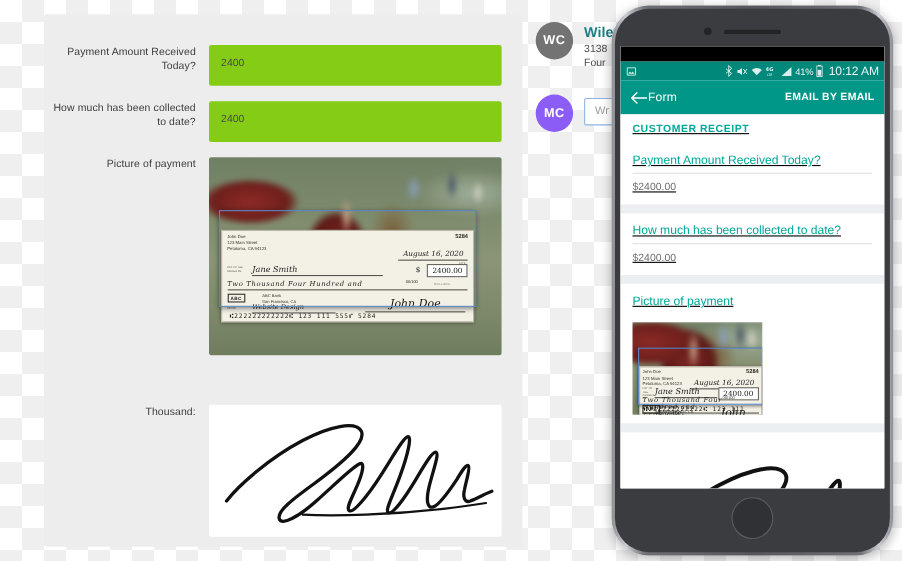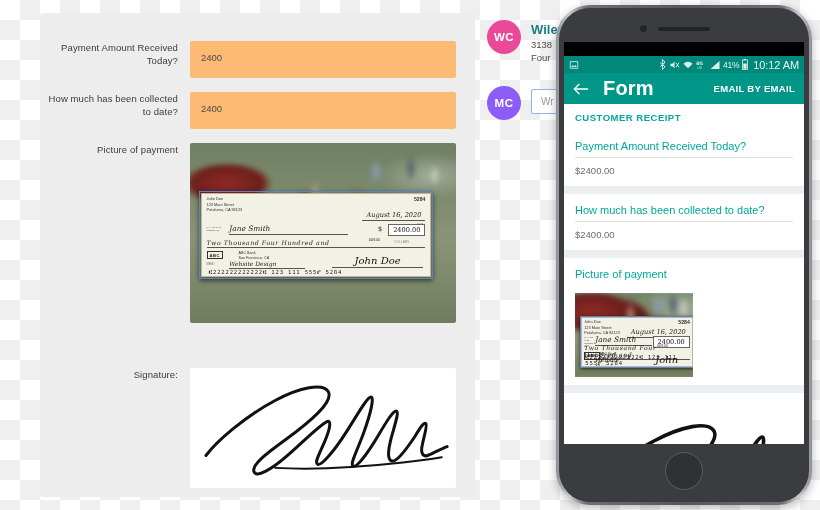--- a/index.html
+++ b/index.html
@@ -34,21 +34,21 @@
   .field-label {
     width: 150px;
     text-align: right;
     padding-right: 12px;
     font-size: 9.5px;
     line-height: 13px;
     color: #3b3b3b;
     letter-spacing: .1px;
   }
   .field-input {
-    background: #fdba74;
+    background: #84cc16;
     border-radius: 2px;
     font-size: 9.5px;
     color: #4a4a4a;
   }
   .field-text-input {
     width: 266px;
     height: 37px;
     padding: 11px 11px 0 11px;
   }
 
@@ -84,20 +84,21 @@
   }
 
   
   .check {
     position: absolute;
     background: #f3f1e6;
     border: 1px solid #b9b6a6;
     box-shadow: 0 1px 3px rgba(0,0,0,.45);
     overflow: hidden;
     font-family: "Liberation Sans", sans-serif;
+    margin-top: 16px;
   }
   .chk-payor { position: absolute; left: 2%; top: 3%; font-size: 3.9px; line-height: 5.2px; color: #32302c; }
   .chk-num { position: absolute; right: 2%; top: 3%; font-size: 5.2px; color: #32302c; font-weight: bold; }
   .chk-date {
     position: absolute; right: 2%; top: 21%;
     font-family: "DejaVu Serif", serif;
     font-style: italic; font-size: 6.6px; color: #1a1a1a;
     border-bottom: .6px solid #56544e; padding: 0 4px 1px 4px;
   }
   .chk-date-sub { position: absolute; right: 3%; top: 34%; font-size: 2.4px; color: #7b7870; }
@@ -246,32 +247,33 @@
   .st-ic { opacity: .95; display: block; }
   .battery-pct { font-size: 8.5px; letter-spacing: -.2px; }
   .clock { font-size: 11px; margin-left: 2px; letter-spacing: -.1px; }
 
   .app-bar {
     height: 31px; background: #009688;
     display: flex; align-items: center;
     padding: 0 9px;
     color: #ffffff;
   }
-  .app-title { font-size: 20px; margin-left: 14px; letter-spacing: .2px; font-weight: bold; }
+  .app-title { font-size: 11px; margin-left: 0; letter-spacing: .2px; }
   .app-action { margin-left: auto; font-size: 9.5px; font-weight: bold; letter-spacing: .3px; }
 
   .screen-body {
     position: absolute;
     left: 0; right: 0; top: 62px; bottom: 0;
     background: #eceff1;
     overflow: hidden;
   }
   .rec-section {
     background: #fff;
     padding: 8px 11px 10px 11px;
+    text-decoration: underline;
   }
   .rec-title { font-size: 9.5px; color: #00a99a; letter-spacing: .5px; font-weight: bold; }
   .rec-gap { height: 8px; background: #eceff1; }
   .rec-q {
     font-size: 11px; color: #00a99a;
     padding-bottom: 5px;
     border-bottom: 1px solid #e0e0e0;
   }
   .rec-a { font-size: 9.5px; color: #6d6d6d; padding-top: 7px; }
   .rec-photo {
@@ -333,33 +335,33 @@
         <div class="chk-memo-lbl">MEMO</div>
         <div class="chk-memo">Website Design</div>
         <div class="chk-sign">John Doe</div>
         <div class="chk-micr">⑆222222222222⑆ 123  111  555⑈ 5284</div>
       </div>
       <div class="check-in-photo-frame"></div>
     </div>
   </div>
 
   <div class="field-row" style="top:355px;">
-    <div class="field-label">Signature:</div>
+    <div class="field-label">Thousand:</div>
     <div class="sig-box">
       <svg viewBox="0 0 300 130" width="266" height="120">
         <path d="M18 96 C30 80 62 52 96 34 C124 19 150 14 156 24 C162 35 138 56 108 78 C86 94 70 106 72 114 C74 122 92 112 110 96 C128 80 146 62 154 58 C160 55 158 66 152 80 C146 94 140 104 144 106 C148 108 162 92 176 70 C190 48 200 30 204 30 C208 30 204 48 196 70 C188 92 180 106 184 108 C188 110 200 94 212 74 C222 57 230 44 233 46 C236 48 230 64 226 80 C222 96 224 104 230 102 C236 100 246 86 254 74 C260 64 264 58 266 60 C268 62 264 74 262 84 C260 92 262 98 268 96 C276 93 284 88 290 86" fill="none" stroke="#111111" stroke-width="3.4" stroke-linecap="round" stroke-linejoin="round"></path>
         <path d="M96 110 C130 112 186 110 240 104 C258 102 272 100 284 98" fill="none" stroke="#111111" stroke-width="2.2" stroke-linecap="round"></path>
       </svg>
     </div>
   </div>
 </div>
 
 <div class="bg-list">
   <div class="bg-entry">
-    <div class="avatar" style="background:#ec4899">WC</div>
+    <div class="avatar" style="background:#737373">WC</div>
     <div class="bg-entry-text">
       <div class="bg-name">Wiley</div>
       <div class="bg-sub">3138</div>
       <div class="bg-sub">Four</div>
     </div>
   </div>
   <div class="bg-entry" style="margin-top:22px;">
     <div class="avatar" style="background:#8b5cf6">MC</div>
     <div class="bg-input">Wr</div>
   </div>

